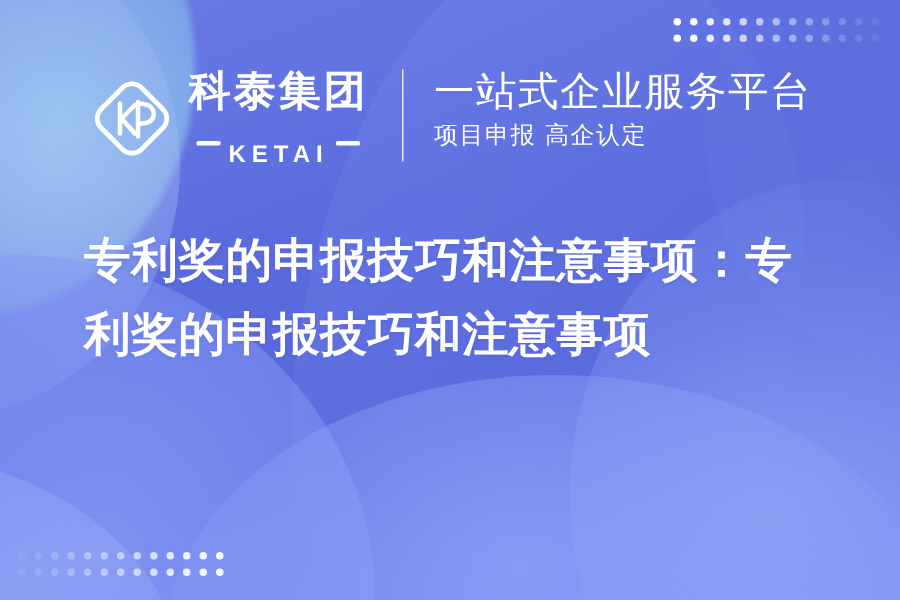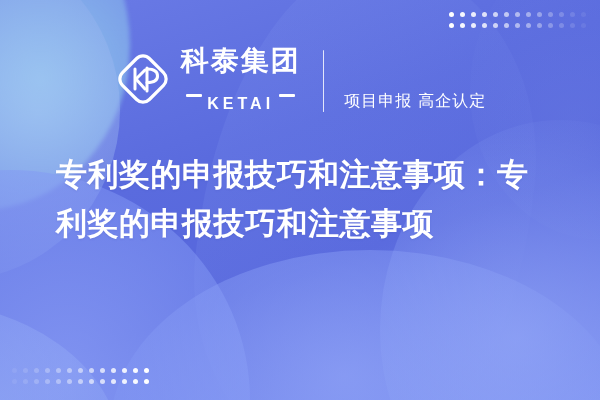--- a/index.html
+++ b/index.html
@@ -52,21 +52,21 @@
   }
   
   .dots{position:absolute;display:flex;flex-direction:column;gap:6px;}
   .dots .row{display:flex;gap:6px;}
   .dots .d{width:5px;height:5px;border-radius:50%;background:#ffffff;}
   .dots-tr{right:14px;top:12px;}
   .dots-bl{left:12px;bottom:16px;}
   
   .header{
     position:absolute;left:0;top:46px;width:600px;height:66px;
-    display:flex;align-items:flex-end;justify-content:center;
+    display:flex;align-items:flex-start;justify-content:center;
   }
   .logo-group{display:flex;align-items:center;}
   .mark{width:58px;height:58px;flex:0 0 58px;}
   .logo-text{margin-left:9px;display:flex;flex-direction:column;align-items:center;}
   .logo-cn{
     font-size:28px;font-weight:700;color:#fff;letter-spacing:2px;line-height:1.04;
     font-family:"DejaVu Sans","Liberation Sans",sans-serif;
   }
   .logo-en-row{display:flex;align-items:center;gap:5px;margin-top:3px;}
   .logo-dash{width:16px;height:3px;background:#fff;border-radius:1px;}
@@ -200,20 +200,21 @@
           <span class="logo-dash"></span>
           <span class="logo-en">KETAI</span>
           <span class="logo-dash"></span>
         </span>
       </span>
     </div>
 
     <div class="divider"></div>
 
     <div class="tagline">
+      <span class="tagline-main">一站式企业服务平台</span>
       <span class="tagline-sub">项目申报 高企认定</span>
     </div>
 
   </div>
 
   <div class="title">专利奖的申报技巧和注意事项：专利奖的申报技巧和注意事项</div>
 
 </div>
 
 </body></html>

